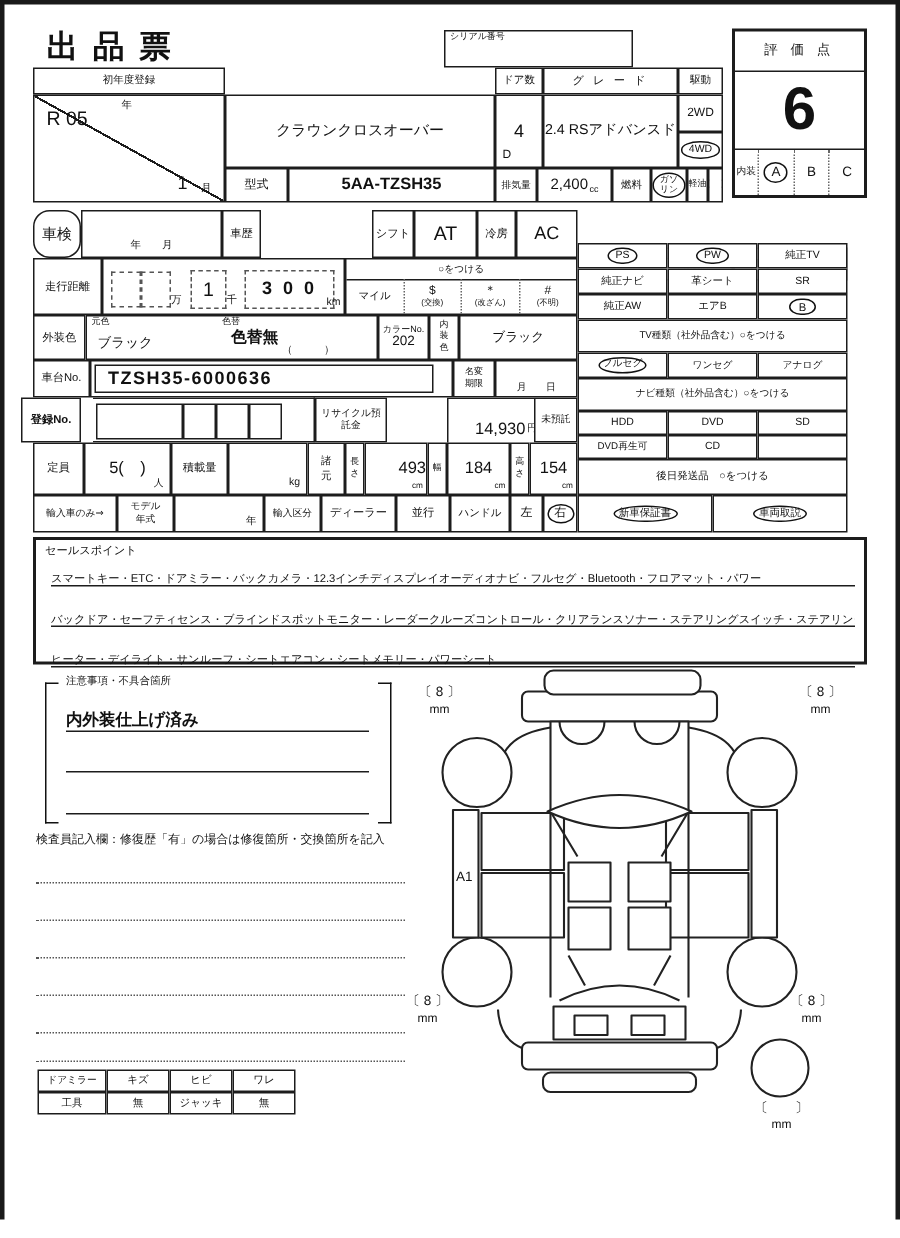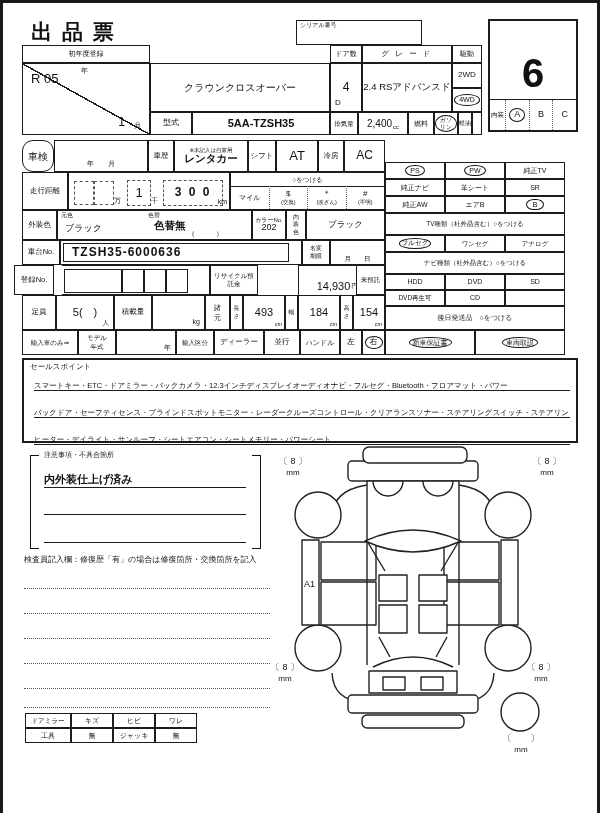--- a/index.html
+++ b/index.html
@@ -32,20 +32,21 @@
   <div class="edge" style="left:0;top:12;width:3px;height:813px;"></div>
   <div class="edge" style="left:597px;top:12;width:3px;height:813px;"></div>
 
   <div class="cell nb" style="left:26px;top:18px;width:95px;height:28px;font-size:21px;font-weight:bold;letter-spacing:2px;">出 品 票</div>
   <div class="cell" style="left:296px;top:20px;width:126px;height:25px;">
     <span class="abs" style="left:3px;top:1px;font-size:6px;">シリアル番号</span>
     <span class="abs" style="right:10px;bottom:2px;font-size:11px;"></span>
   </div>
 
   <div class="cell thick" style="left:488px;top:19px;width:90px;height:113px;display:block;">
+    <div class="abs" style="left:0;top:0;right:0;height:26px;border-bottom:1px solid #1c1c1c;display:flex;align-items:center;justify-content:center;font-size:9px;letter-spacing:3px;">評 価 点</div>
     <div class="abs" style="left:0;top:26px;right:0;height:52px;display:flex;align-items:center;justify-content:center;font-size:40px;font-weight:bold;">6</div>
     <div class="abs" style="left:0;top:78px;right:0;bottom:0;border-top:1px solid #1c1c1c;display:flex;">
       <div style="width:15px;border-right:1px dotted #666;display:flex;align-items:center;justify-content:center;font-size:6.5px;line-height:1;">内装</div>
       <div style="flex:1;display:flex;align-items:center;justify-content:center;font-size:9px;">
           <span class="circ">A</span>
         </div>
       <div class="dotl" style="flex:1;display:flex;align-items:center;justify-content:center;font-size:9px;">B</div>
       <div class="dotl" style="flex:1;display:flex;align-items:center;justify-content:center;font-size:9px;">C</div>
     </div>
   </div>
@@ -82,24 +83,20 @@
   <div class="cell" style="left:408px;top:112px;width:26px;height:23px;font-size:7px;">燃料</div>
   <div class="cell" style="left:434px;top:112px;width:24px;height:23px;font-size:6px;">
       <span class="circ" style="padding:1px 1px;">ガソリン</span>
     </div>
   <div class="cell" style="left:458px;top:112px;width:14px;height:23px;font-size:6px;">軽油</div>
   <div class="cell" style="left:472px;top:112px;width:10px;height:23px;font-size:6px;overflow:hidden;">（　）</div>
 
   <div class="cell" style="left:22px;top:140px;width:32px;height:32px;font-size:10px;border-radius:11px;">車検</div>
   <div class="cell bottom" style="left:54px;top:140px;width:94px;height:32px;font-size:7px;padding-bottom:3px;">年　　月</div>
   <div class="cell" style="left:148px;top:140px;width:26px;height:32px;font-size:7.5px;">車歴</div>
-  <div class="cell" style="left:174px;top:140px;width:74px;height:32px;flex-direction:column;">
-    <span style="font-size:5.5px;">※未記入は自家用</span>
-    <span style="font-size:10.5px;font-weight:bold;">レンタカー</span>
-  </div>
   <div class="cell" style="left:248px;top:140px;width:28px;height:32px;font-size:7.5px;">シフト</div>
   <div class="cell" style="left:276px;top:140px;width:42px;height:32px;font-size:13px;">AT</div>
   <div class="cell" style="left:318px;top:140px;width:26px;height:32px;font-size:7.5px;">冷房</div>
   <div class="cell" style="left:344px;top:140px;width:41px;height:32px;font-size:12px;">AC</div>
 
   <div class="cell" style="left:22px;top:172px;width:46px;height:38px;font-size:7.5px;">走行距離</div>
   <div class="cell" style="left:68px;top:172px;width:162px;height:38px;">
     <span class="abs dash" style="left:5px;top:8px;width:18px;height:22px;"></span>
     <span class="abs dash" style="left:25px;top:8px;width:18px;height:22px;"></span>
     <span class="abs" style="left:45px;bottom:4px;font-size:7px;">万</span>
@@ -142,21 +139,21 @@
   <div class="cell" style="left:286px;top:210px;width:20px;height:30px;font-size:6px;line-height:1.2;padding:0 4px;">内装色</div>
   <div class="cell" style="left:306px;top:210px;width:79px;height:30px;font-size:8.5px;">ブラック</div>
 
   <div class="cell" style="left:22px;top:240px;width:38px;height:25px;font-size:7.5px;">車台No.</div>
   <div class="cell" style="left:60px;top:240px;width:242px;height:25px;">
     <span class="abs" style="left:2px;top:2px;right:12px;bottom:2px;border:1px solid #1c1c1c;display:flex;align-items:center;font-size:12px;font-weight:bold;letter-spacing:1px;padding-left:8px;">TZSH35-6000636</span>
   </div>
   <div class="cell" style="left:302px;top:240px;width:28px;height:25px;font-size:6px;line-height:1.3;padding:0 5px;">名変期限</div>
   <div class="cell bottom" style="left:330px;top:240px;width:55px;height:25px;font-size:6.5px;padding-bottom:2px;">月　　日</div>
 
-  <div class="cell" style="left:14px;top:265px;width:40px;height:30px;font-size:7.5px;">登録No.</div>
+  <div class="cell" style="left:14px;top:265px;width:40px;height:30px;font-size:7.5px;font-weight:bold;">登録No.</div>
   <div class="cell" style="left:62px;top:265px;width:148px;height:30px;border-left:none;">
     <span class="abs" style="left:2px;top:3px;width:56px;height:22px;border:1px solid #1c1c1c;"></span>
     <span class="abs" style="left:60px;top:3px;width:20px;height:22px;border:1px solid #1c1c1c;"></span>
     <span class="abs" style="left:82px;top:3px;width:20px;height:22px;border:1px solid #1c1c1c;"></span>
     <span class="abs" style="left:104px;top:3px;width:20px;height:22px;border:1px solid #1c1c1c;"></span>
   </div>
   <div class="cell" style="left:210px;top:265px;width:48px;height:30px;font-size:6.5px;line-height:1.3;">リサイクル預託金</div>
   <div class="cell" style="left:258px;top:265px;width:98px;height:42px;margin-left:40px;">
     <span style="font-size:11px;">14,930</span>
     <span style="font-size:6.5px;margin-left:1px;">円預託済</span>
@@ -167,21 +164,21 @@
   <div class="cell" style="left:56px;top:295px;width:58px;height:35px;">
     <span style="font-size:11px;">5(　)</span>
     <span class="abs" style="right:4px;bottom:3px;font-size:6.5px;">人</span>
   </div>
   <div class="cell" style="left:114px;top:295px;width:38px;height:35px;font-size:7.5px;">積載量</div>
   <div class="cell" style="left:152px;top:295px;width:53px;height:35px;">
     <span class="abs" style="right:4px;bottom:3px;font-size:7px;">kg</span>
   </div>
   <div class="cell" style="left:205px;top:295px;width:25px;height:35px;font-size:7px;line-height:1.3;padding:0 6px;">諸元</div>
   <div class="cell" style="left:230px;top:295px;width:13px;height:35px;font-size:6px;line-height:1.2;padding:0 3px;">長さ</div>
-  <div class="cell" style="left:243px;top:295px;width:42px;height:35px;">
+  <div class="cell" style="left:243px;top:295px;width:42px;height:35px;justify-content:flex-end;">
     <span style="font-size:11px;">493</span>
     <span class="abs" style="right:2px;bottom:2px;font-size:5.5px;">cm</span>
   </div>
   <div class="cell" style="left:285px;top:295px;width:13px;height:35px;font-size:6px;padding:0 3px;">幅</div>
   <div class="cell" style="left:298px;top:295px;width:42px;height:35px;">
     <span style="font-size:11px;">184</span>
     <span class="abs" style="right:2px;bottom:2px;font-size:5.5px;">cm</span>
   </div>
   <div class="cell" style="left:340px;top:295px;width:13px;height:35px;font-size:6px;line-height:1.2;padding:0 3px;">高さ</div>
   <div class="cell" style="left:353px;top:295px;width:32px;height:35px;">

